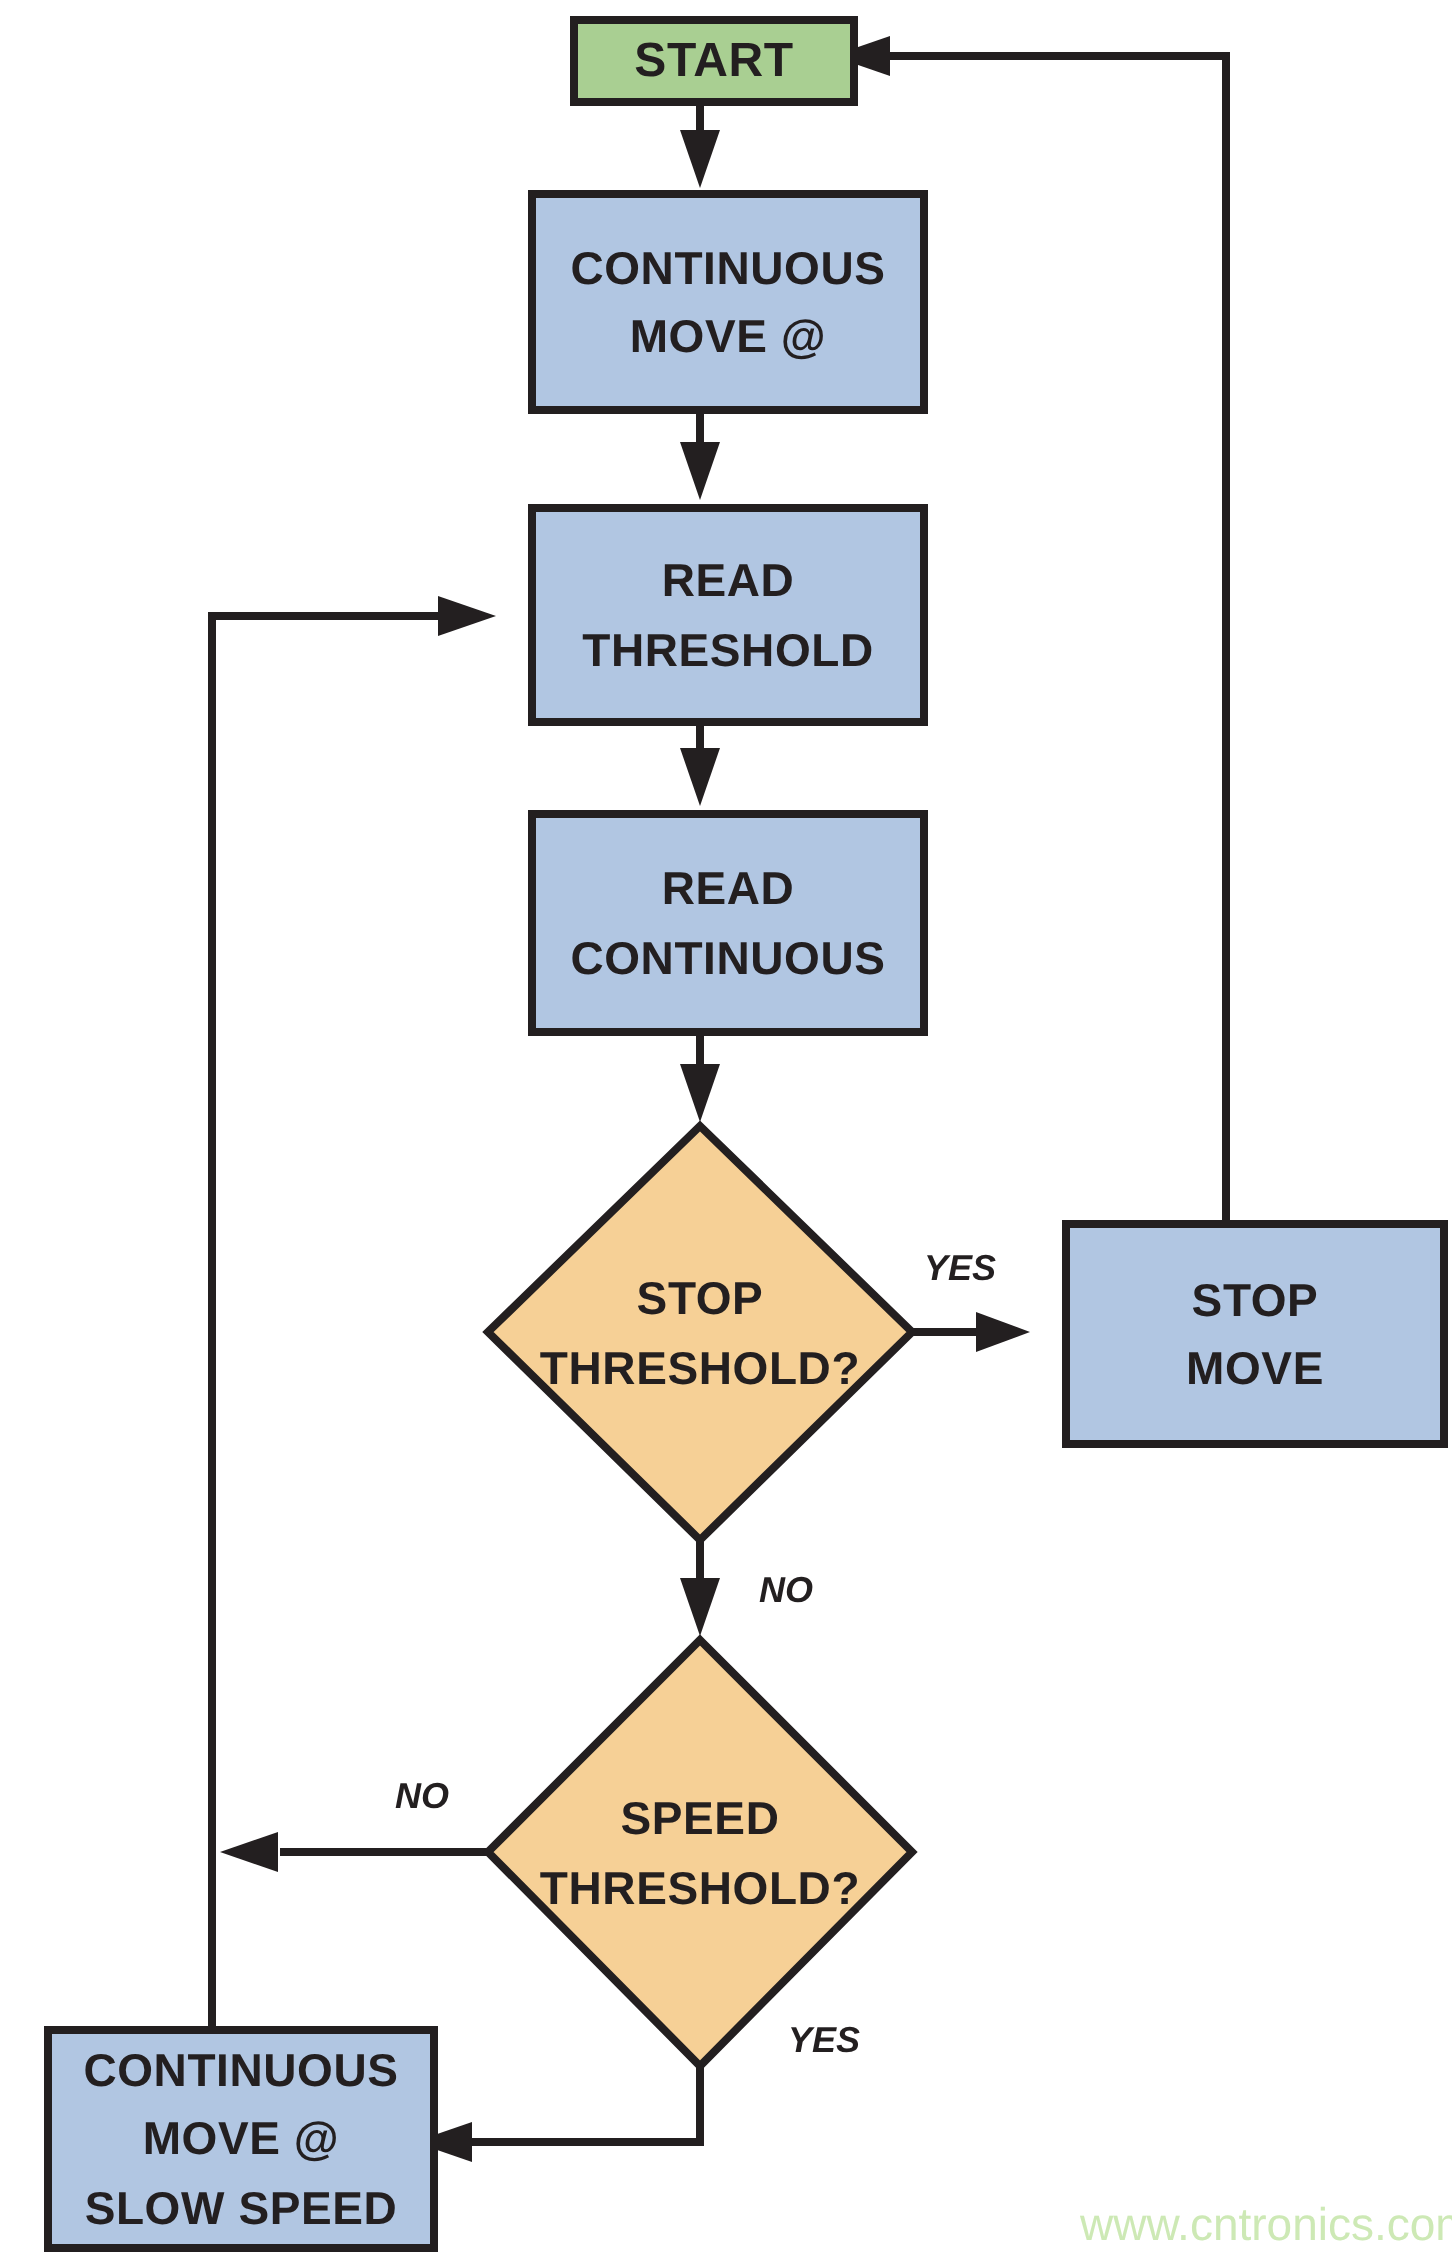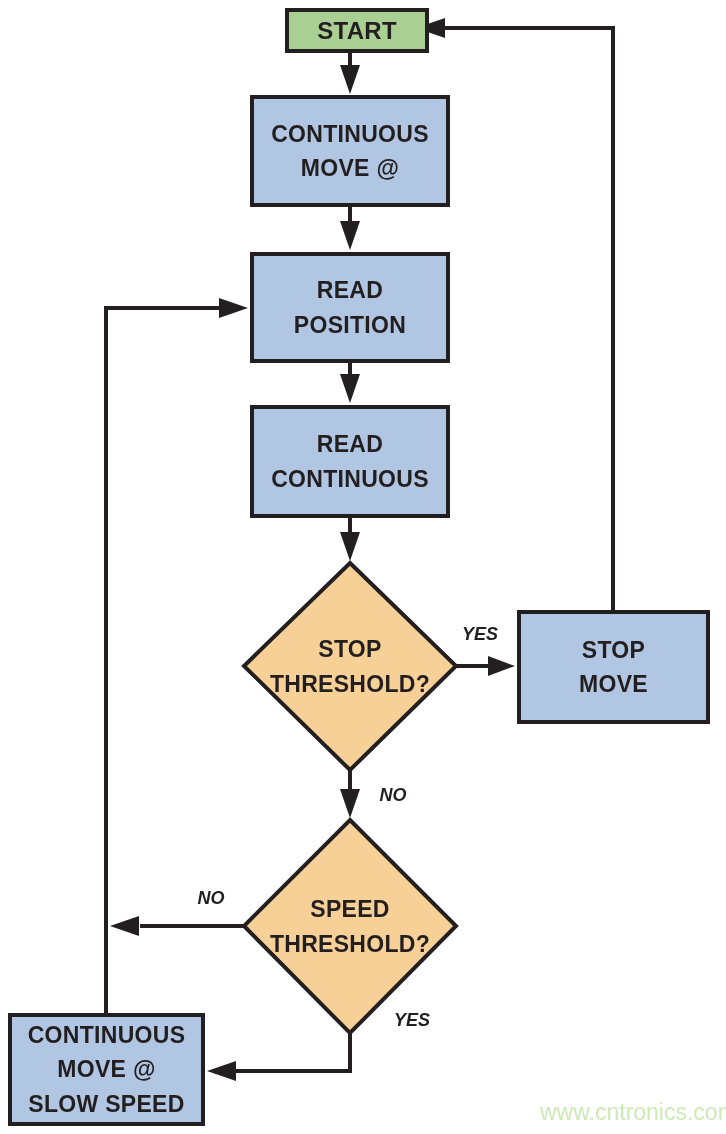--- a/index.html
+++ b/index.html
@@ -26,21 +26,21 @@
     position:absolute;
     display:flex;flex-direction:column;
     align-items:center;justify-content:center;
     text-align:center;
     font-weight:bold;font-size:23px;line-height:1.5;
     color:var(--ink);
     letter-spacing:0.3px;
   }
   .rect{border:4px solid var(--ink);}
   .fill-green{background:var(--green);}
-  .fill-blue{background:var(--blue);}
+  .fill-blue{background:var(--blue);margin-left:14px;}
   .node-start{font-size:24px;}
   .diamond-text{background:transparent;}
   .edge-label{
     position:absolute;
     font-weight:bold;font-size:18px;
     color:var(--ink);
     text-align:center;
     font-style:italic;
   }
   .watermark{
@@ -95,21 +95,21 @@
     <div>START</div>
   </div>
 
   <div class="node rect fill-blue" style="left:250px;top:95px;width:200px;height:112px;">
     <div>CONTINUOUS</div>
     <div>MOVE @</div>
   </div>
 
   <div class="node rect fill-blue" style="left:250px;top:252px;width:200px;height:111px;">
     <div>READ</div>
-    <div>POSITION</div>
+    <div>THRESHOLD</div>
   </div>
 
   <div class="node rect fill-blue" style="left:250px;top:405px;width:200px;height:113px;">
     <div>READ</div>
     <div>CONTINUOUS</div>
   </div>
 
   <div class="node diamond-text" style="left:244px;top:563px;width:212px;height:207px;">
     <div>STOP</div>
     <div>THRESHOLD?</div>

